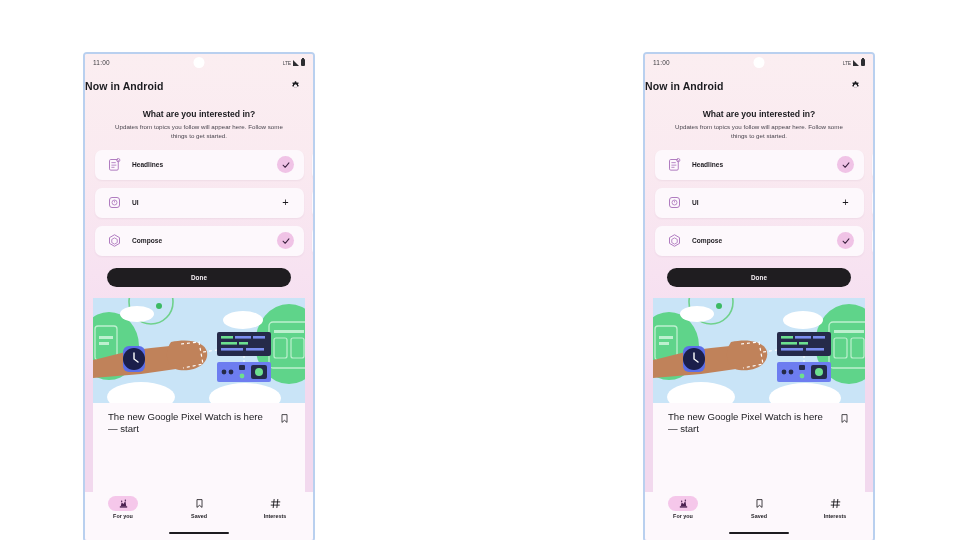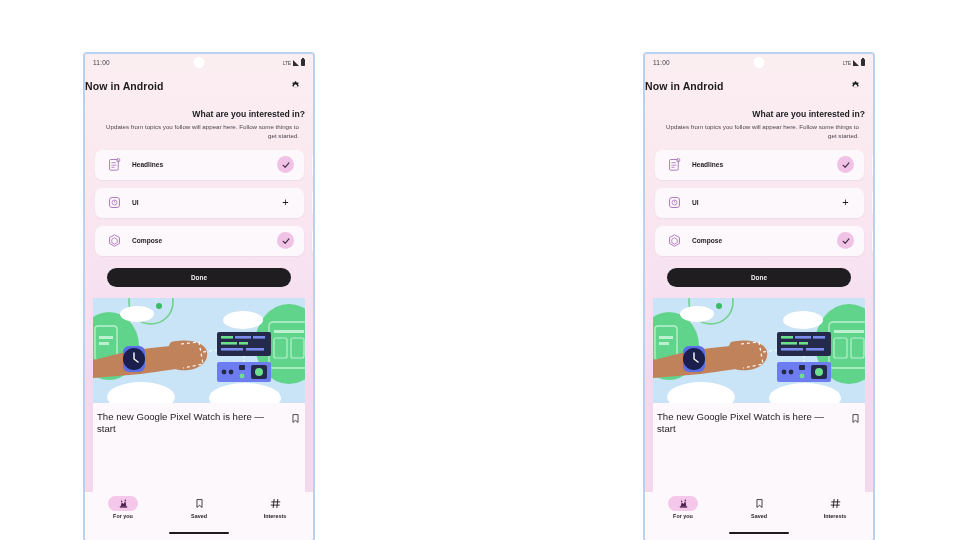--- a/index.html
+++ b/index.html
@@ -46,21 +46,21 @@
   
   .appbar{
     height:30px;flex:0 0 30px;position:relative;
     display:flex;align-items:center;justify-content:flex-start;
   }
   .appbar-title{font-size:10.5px;font-weight:700;color:#1b1b1f;letter-spacing:.1px;}
   .gear{position:absolute;right:12px;top:50%;transform:translateY(-50%);
         width:11px;height:11px;display:block;}
 
   
-  .h-block{padding:8px 8px 7px;text-align:right;}
+  .h-block{padding:8px 20px 7px;text-align:center;}
   .h-title{font-size:8.6px;font-weight:700;color:#1b1b1f;margin:0 0 4px;}
   .h-sub{font-size:6.2px;line-height:1.45;color:#49454e;margin:0;padding:0 6px;}
 
   
   .topics{padding:2px 0 0 10px;display:flex;flex-direction:column;gap:8px;}
   .trow{display:flex;gap:8px;}
   .tcard{
     background:#fdf8fc;border-radius:7px;height:30px;
     display:flex;align-items:center;padding:0 10px;
     box-shadow:0 1px 2px rgba(90,40,80,.06);
@@ -83,21 +83,21 @@
     display:flex;align-items:center;justify-content:center;
     color:#f5eff4;font-size:6.4px;font-weight:700;border:none;width:100%;
   }
 
   
   .illus{flex:0 0 105px;position:relative;overflow:hidden;background:#c9e4f7;margin:0 8px;}
   .illus svg{display:block;width:100%;height:100%;}
 
   
   .article{
-    background:#fdf8fc;margin:0 8px;padding:8px 4px 4px;
+    background:#fdf8fc;margin:0 8px;padding:8px 15px 4px;
     display:flex;align-items:flex-start;gap:8px;flex:1;overflow:hidden;
   }
   .art-title{font-size:9.6px;line-height:1.28;color:#1b1b1f;flex:1;}
   .bookmark{flex:0 0 11px;margin-top:2px;}
 
   
   .bottomnav{
     flex:0 0 44px;background:#fdf8fc;display:flex;
     align-items:flex-start;padding-top:4px;position:relative;
   }

